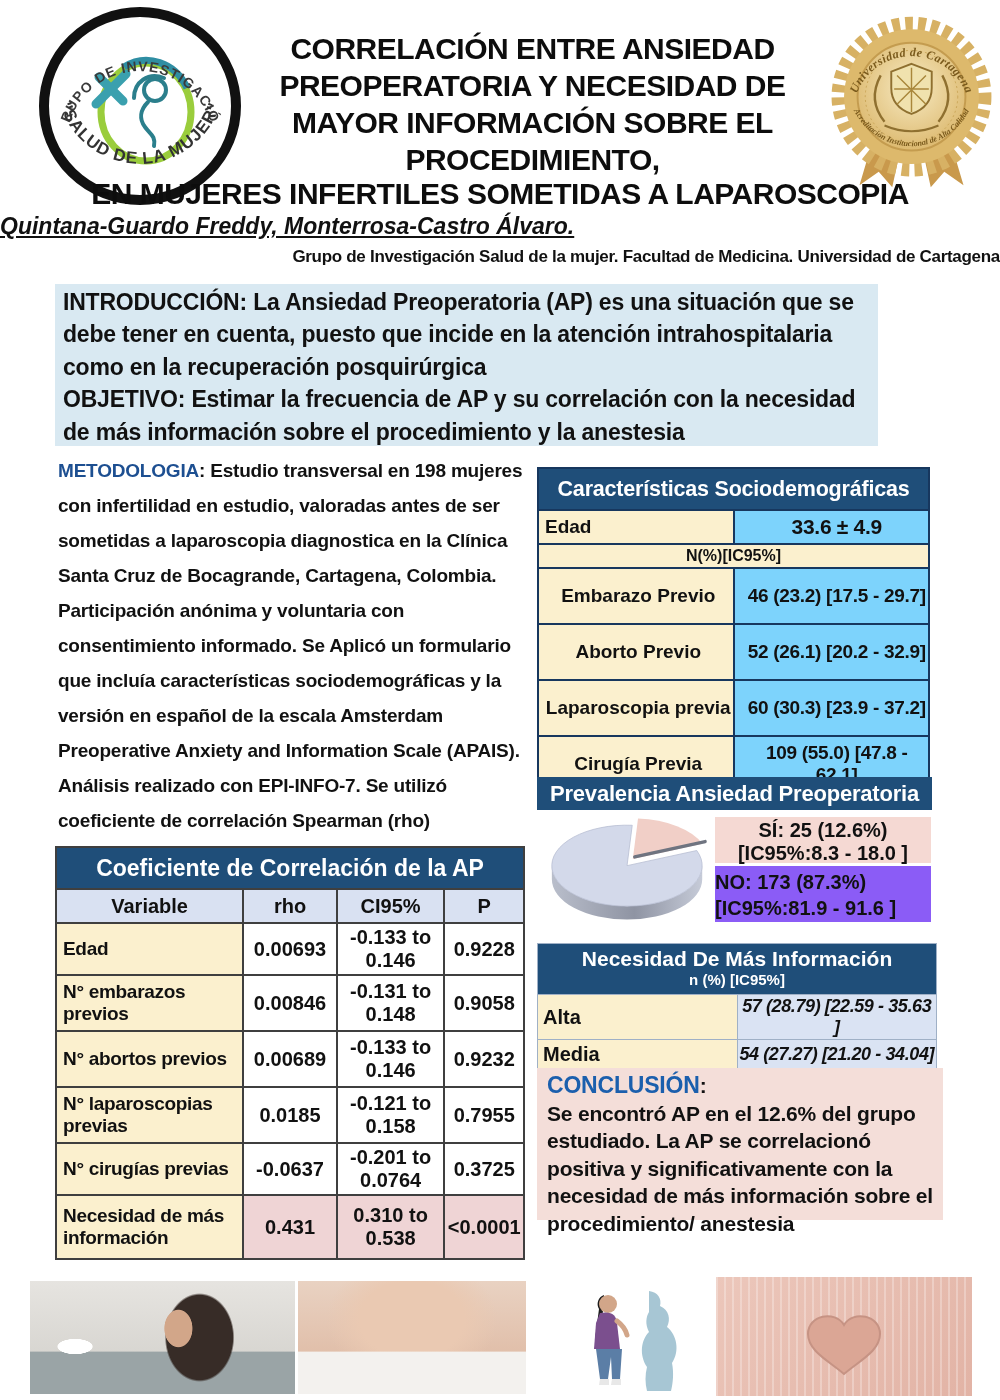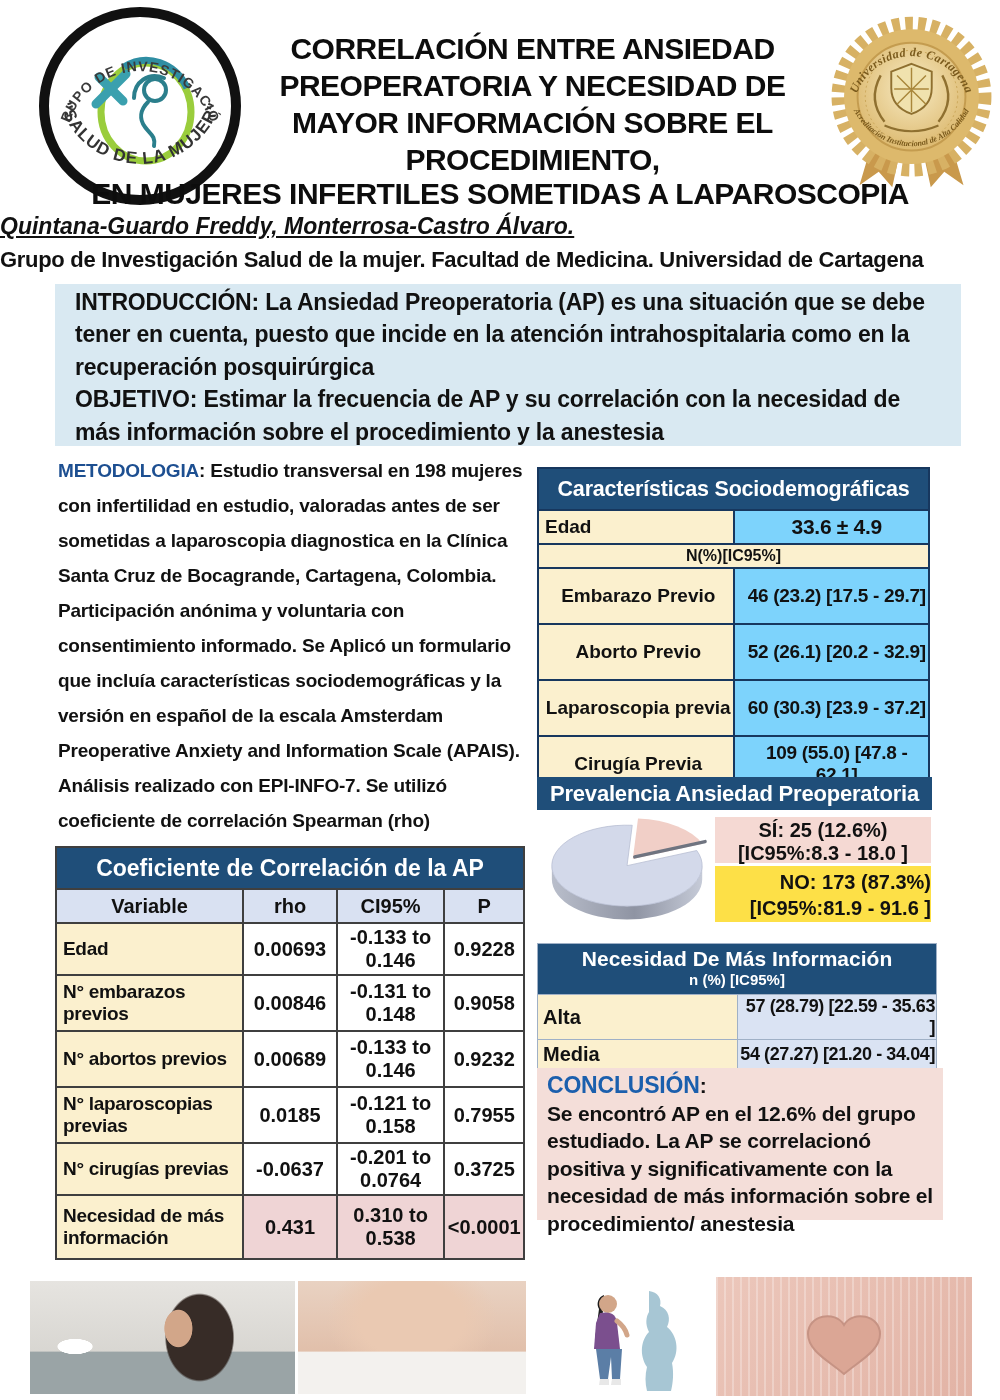--- a/index.html
+++ b/index.html
@@ -4,25 +4,25 @@
 <style>
   html,body{margin:0;padding:0;background:#888;}
   .poster{position:relative;width:1000px;height:1400px;background:#ffffff;margin:0 auto;
     font-family:"Liberation Sans", sans-serif;font-weight:bold;color:#111;overflow:hidden;}
   .abs{position:absolute;}
 
   
   .title-block{left:245px;top:30px;width:575px;text-align:center;font-size:30px;line-height:37px;color:#0d0d0d;letter-spacing:-0.5px;}
   .title-wide{left:20px;top:177px;width:960px;text-align:center;font-size:30px;letter-spacing:-0.5px;color:#0d0d0d;}
   .authors{left:0;top:213px;width:996px;font-size:23px;font-style:italic;text-decoration:underline;}
-  .affiliation{left:0;top:247px;width:1000px;text-align:left;font-size:22px;letter-spacing:-0.3px;}
-
-  
-  .intro{left:55px;top:284px;width:906px;height:162px;background:#D9E9F2;box-sizing:border-box;
-    padding:2px 20px;font-size:23px;line-height:32.4px;letter-spacing:-0.2px;}
+  .affiliation{left:0;top:247px;width:1000px;text-align:right;font-size:17px;letter-spacing:-0.3px;}
+
+  
+  .intro{left:55px;top:284px;width:823px;height:162px;background:#D9E9F2;box-sizing:border-box;
+    padding:2px 8px;font-size:23px;line-height:32.4px;letter-spacing:-0.2px;}
   .intro p{margin:0;}
 
   
   .metho{left:58px;top:453px;width:472px;font-size:19px;line-height:35px;letter-spacing:-0.2px;}
   .blue-label{color:#1D4F91;}
 
   
   table{border-collapse:collapse;table-layout:fixed;}
   .navy{background:#1F4E79;color:#ffffff;}
 
@@ -32,38 +32,38 @@
   .socio .ttl{font-size:21.5px;text-align:center;height:38px;letter-spacing:-0.2px;}
   .socio .lbl{background:#FBF0CE;font-size:19px;padding-left:6px;width:36%;}
   .socio .val{background:#7dd3fc;font-size:19px;text-align:center;letter-spacing:-0.3px;padding-left:12px;}
   .socio .sub{background:#FBF0CE;font-size:16px;text-align:center;height:20px;}
   .socio .edadrow td{height:30px;}
   .socio .drow td{height:52px;text-align:center;}
 
   .prevh{left:537px;top:777px;width:395px;height:33px;line-height:33px;text-align:center;font-size:22px;letter-spacing:-0.2px;}
   .pie-wrap{left:548px;top:812px;width:160px;height:115px;}
   .sibox{left:715px;top:817px;width:216px;height:46px;background:#F5D9D3;text-align:center;font-size:20px;line-height:23px;padding-top:2px;box-sizing:border-box;}
-  .nobox{left:715px;top:866px;width:216px;height:56px;background:#fde047;text-align:right;font-size:20px;line-height:26px;padding-top:3px;box-sizing:border-box;}
+  .nobox{left:715px;top:866px;width:216px;height:56px;background:#8b5cf6;text-align:left;font-size:20px;line-height:26px;padding-top:3px;box-sizing:border-box;}
 
   .corr{left:55px;top:846px;width:470px;}
   .corr table{width:100%;}
   .corr td{border:2px solid #3F3F3F;}
   .corr .ttl{font-size:23px;text-align:center;height:38px;}
   .corr .chead td{background:#D9E1F2;font-size:20px;text-align:center;height:30px;}
   .corr .lbl{background:#FBF0CE;font-size:19px;padding-left:6px;letter-spacing:-0.3px;}
   .corr .val{background:#ffffff;font-size:20px;text-align:center;}
   .corr .pinkc{background:#EFD4D5;}
 
   .need{left:537px;top:943px;width:400px;}
   .need table{width:100%;}
   .need td{border:1px solid #9FB0C6;}
   .need .ttl{font-size:21px;text-align:center;line-height:24px;padding-top:3px;}
   .need .sub{font-size:15px;line-height:18px;padding-bottom:4px;}
   .need .lbl{background:#FBF0CE;font-size:20px;padding-left:5px;width:36%;height:26px;}
-  .need .val{background:#DAE3F3;font-size:18px;text-align:right;letter-spacing:-0.4px;}
+  .need .val{background:#DAE3F3;font-size:18px;text-align:center;letter-spacing:-0.4px;font-style:italic;}
 
   .concl{left:537px;top:1068px;width:406px;height:152px;background:#F4DED9;box-sizing:border-box;
     padding:4px 10px;font-size:21px;line-height:27.5px;letter-spacing:-0.2px;}
   .concl .cl{color:#1B5FAD;font-size:23px;}
 
   
   .photo{overflow:hidden;}
   .photo1{left:30px;top:1281px;width:265px;height:113px;
     background:
       radial-gradient(ellipse 30px 13px at 17% 58%, #ffffff 57%, rgba(255,255,255,0) 60%),

